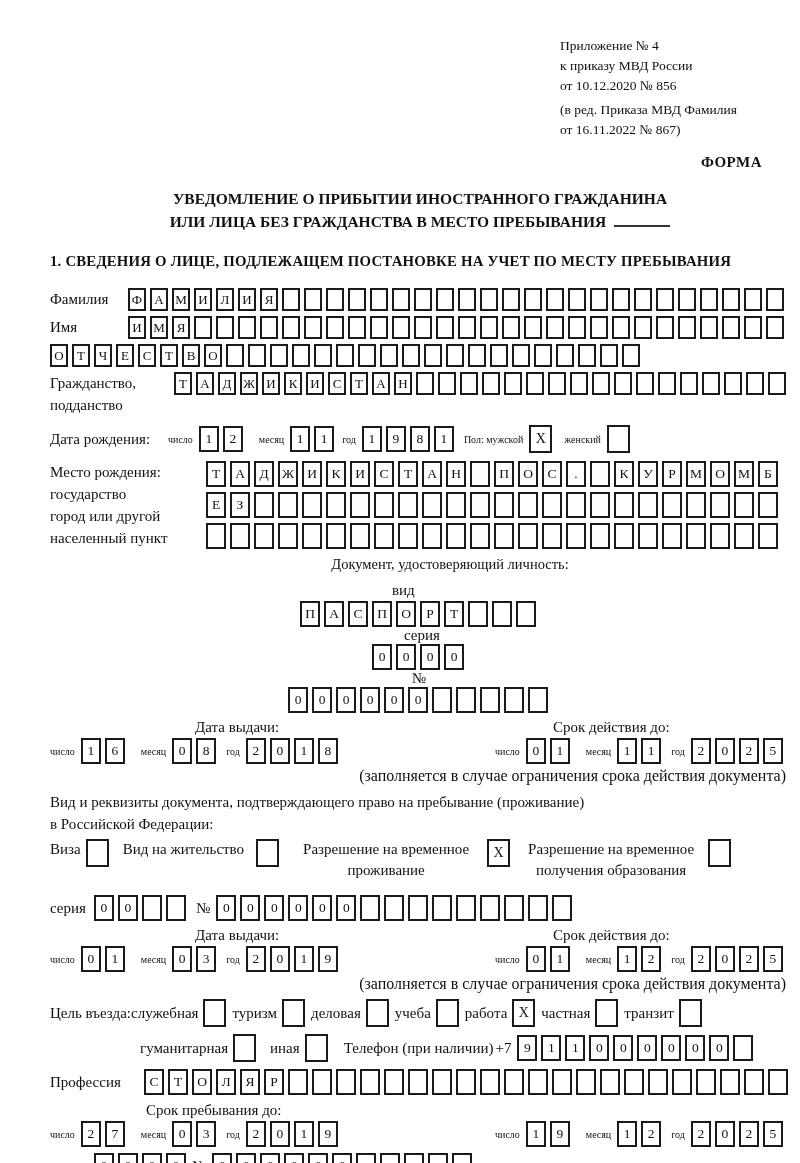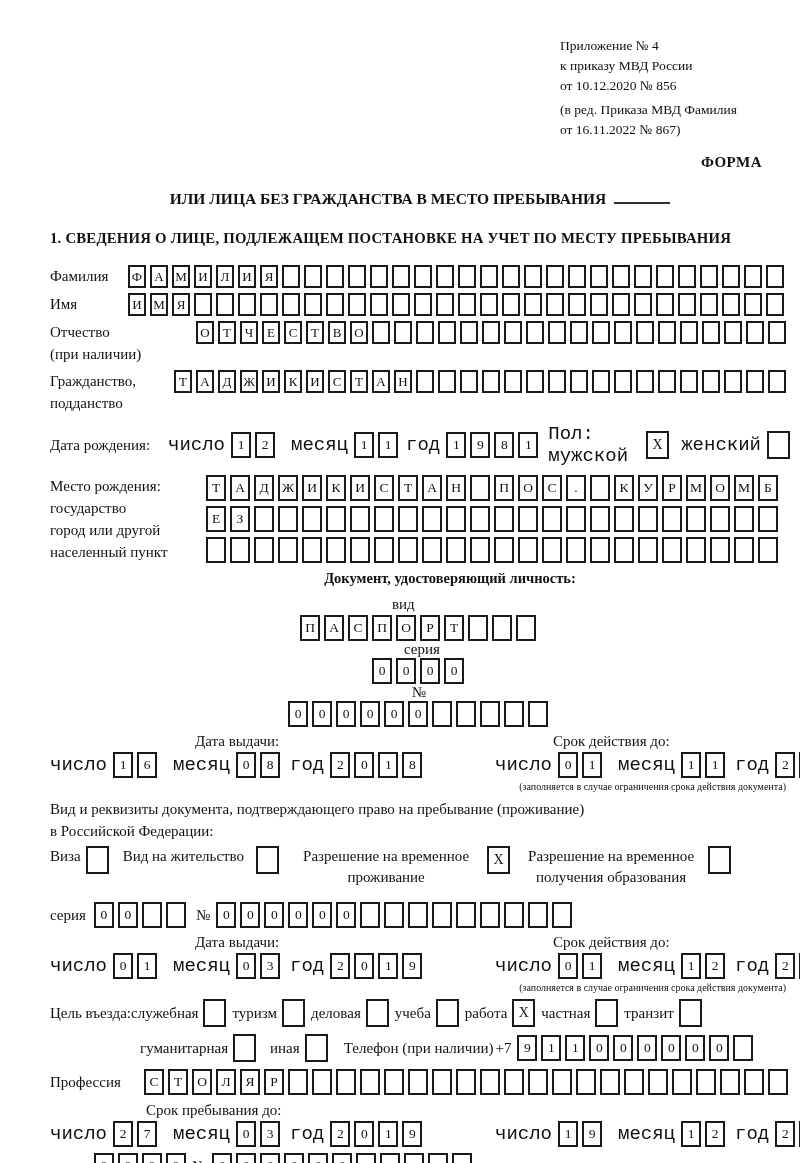--- a/index.html
+++ b/index.html
@@ -24,29 +24,29 @@
   .bB .cb{width:16px;height:22px;margin-right:4px;font-size:13.5px;}
   .bC .cb{width:19px;height:24px;margin-right:0;font-size:14px;}
   .lblcol{display:flex;flex-direction:column;}
   .w78{width:78px;flex:none;}
   .w146{width:146px;flex:none;}
   .w124{width:124px;flex:none;}
   .w156{width:156px;flex:none;}
   .w112{width:112px;flex:none;}
   .stack{display:flex;flex-direction:column;}
   .stack .boxes{margin-bottom:5px;}
-  .dochead{font-weight:bold;font-size:14.5px;text-align:center;margin:2px 0 6px 60px;}
+  .dochead{font-weight:normal;font-size:14.5px;text-align:center;margin:2px 0 6px 60px;}
   .dhead{display:flex;font-size:15px;margin-bottom:2px;}
   .dhead .h1{width:395px;box-sizing:border-box;padding-left:145px;flex:none;}
   .dhead .h2{padding-left:108px;}
   .drow{display:flex;align-items:center;margin-bottom:3px;}
   .drow .g1{width:395px;flex:none;display:inline-flex;align-items:center;}
-  .dlbl{font-size:19px;margin-right:6px;font-family:Liberation Mono, monospace;}
+  .dlbl{font-size:10px;margin-right:6px;}
   .dlbl.m{margin-left:12px;}
-  .note{font-size:10px;text-align:right;padding-right:4px;margin-bottom:6px;}
+  .note{font-size:16px;text-align:right;padding-right:4px;margin-bottom:6px;}
   .intro{font-size:15px;line-height:22px;margin-bottom:4px;}
   .opts{display:flex;align-items:flex-start;margin:4px 0 14px 0;}
   .opt{display:flex;align-items:flex-start;}
   .opt .txt{font-size:15px;line-height:21px;text-align:center;}
   .opt .boxes{margin-top:0;}
   .gap12{width:12px;flex:none;} .gap14{width:14px;flex:none;}
   .inlbl{font-size:15px;margin:0 6px 0 10px;white-space:nowrap;}
   .purpose .opt{margin-right:6px;align-items:center;}
   .purpose .opt .txt{margin-right:5px;}
 </style>
@@ -58,20 +58,21 @@
   <div class="hdr">
     <div>Приложение № 4</div>
     <div>к приказу МВД России</div>
     <div>от 10.12.2020 № 856</div>
     <div class="ed">(в ред. Приказа МВД Фамилия</div>
     <div>от 16.11.2022 № 867)</div>
   </div>
   <div class="forma">ФОРМА</div>
 
   <div class="title">
+    <div>УВЕДОМЛЕНИЕ О ПРИБЫТИИ ИНОСТРАННОГО ГРАЖДАНИНА</div>
     <div><span>ИЛИ ЛИЦА БЕЗ ГРАЖДАНСТВА В МЕСТО ПРЕБЫВАНИЯ</span><span class="uline"></span></div>
   </div>
 
   <div class="sec1">1. СВЕДЕНИЯ О ЛИЦЕ, ПОДЛЕЖАЩЕМ ПОСТАНОВКЕ НА УЧЕТ ПО МЕСТУ ПРЕБЫВАНИЯ</div>
 
   <div class="frow">
     <span class="lbl w78">Фамилия</span>
     <span class="boxes bA">
         <span class="cb">Ф</span>
         <span class="cb">А</span>
@@ -136,24 +137,20 @@
         <span class="cb"></span>
         <span class="cb"></span>
         <span class="cb"></span>
         <span class="cb"></span>
         <span class="cb"></span>
         <span class="cb"></span>
       </span>
   </div>
 
   <div class="frow">
-    <span class="lblcol w146">
-      <span class="lbl">Отчество</span>
-      <span class="lbl">(при наличии)</span>
-    </span>
     <span class="boxes bA">
         <span class="cb">О</span>
         <span class="cb">Т</span>
         <span class="cb">Ч</span>
         <span class="cb">Е</span>
         <span class="cb">С</span>
         <span class="cb">Т</span>
         <span class="cb">В</span>
         <span class="cb">О</span>
         <span class="cb"></span>

